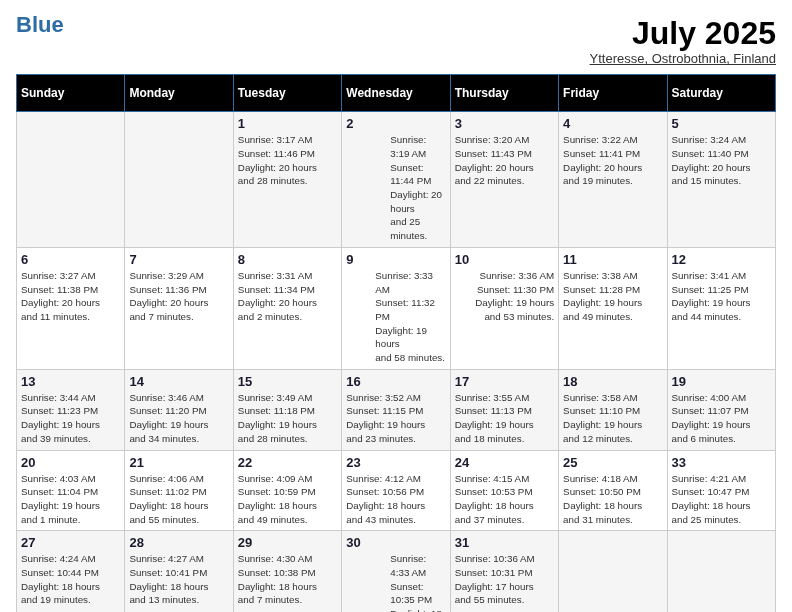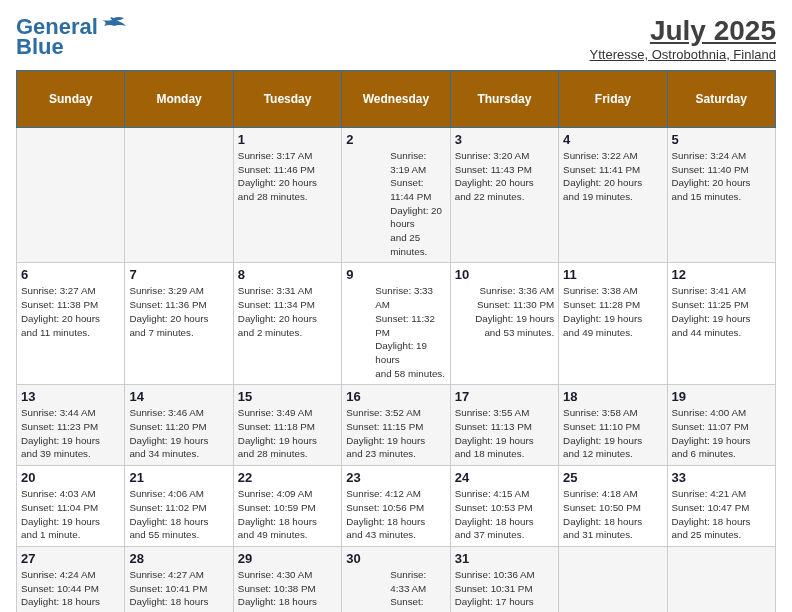--- a/index.html
+++ b/index.html
@@ -27,41 +27,40 @@
       color: #1a1a2e;
       line-height: 1;
     }
     .logo-text span {
       color: #2e6da4;
     }
     .title-area {
       text-align: right;
     }
     .month-title {
-      font-size: 28px;
+      font-size: 32px;
       font-weight: bold;
-      color: #404040;
+      color: #000000;
       line-height: 1.1;
-      text-decoration: underline;
     }
     .subtitle {
       font-size: 13px;
       color: #333;
       text-decoration: underline;
     }
     table {
       width: 100%;
       border-collapse: collapse;
       font-size: 10.5px;
     }
     thead tr th {
-      background-color: #a16207;
+      background-color: #000000;
       color: #fff;
-      padding: 21px 4px;
-      text-align: center;
+      padding: 11px 4px;
+      text-align: left;
       font-size: 12px;
       font-weight: bold;
       border: 1px solid #2e6da4;
     }
     tbody tr td {
       border: 1px solid #ccc;
       vertical-align: top;
       padding: 4px 4px;
       min-height: 70px;
       width: calc(100% / 7);
@@ -83,29 +82,20 @@
     }
     tbody tr:nth-child(even) td {
       background-color: #fff;
     }
   </style>
 </head>
 <body>
 
 <div class="header-area">
   <div class="logo">
-    <div style="display:flex;align-items:center;">
-      <span class="logo-text">
-        <span>General</span>
-      </span>
-
-      <svg width="28" height="18" viewBox="0 0 28 18" style="margin-left:2px;margin-top:-4px;">
-        <path d="M14 2 Q18 0 24 2 Q20 5 16 4 Q22 6 26 10 Q20 8 14 10 Q10 8 4 10 Q8 6 2 4 Q6 5 12 4 Q8 0 14 2Z" fill="#2e6da4"></path>
-      </svg>
-    </div>
     <span class="logo-text" style="color:#2e6da4;font-size:22px;font-weight:bold;margin-top:-2px;">Blue</span>
   </div>
   <div class="title-area">
     <div class="month-title">July 2025</div>
     <div class="subtitle">Ytteresse, Ostrobothnia, Finland</div>
   </div>
 </div>
 
 <table>
   <thead>

